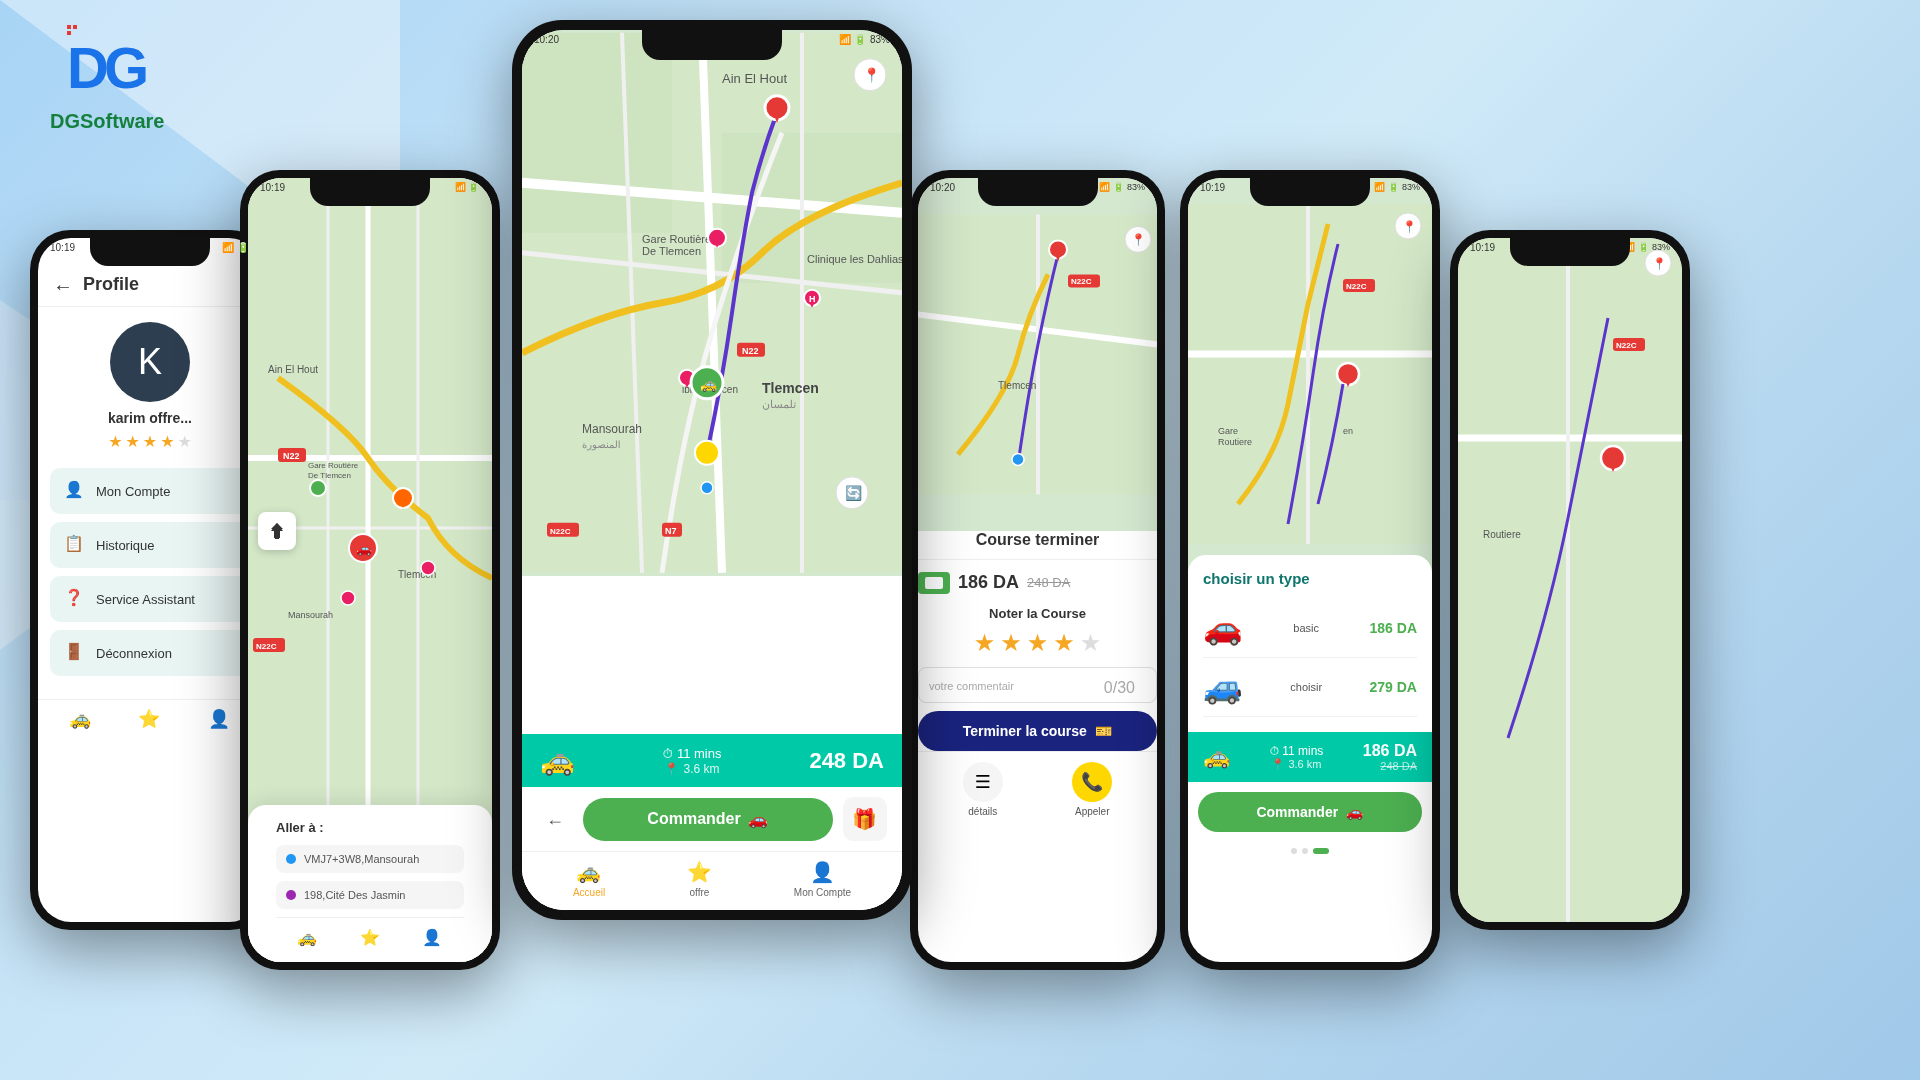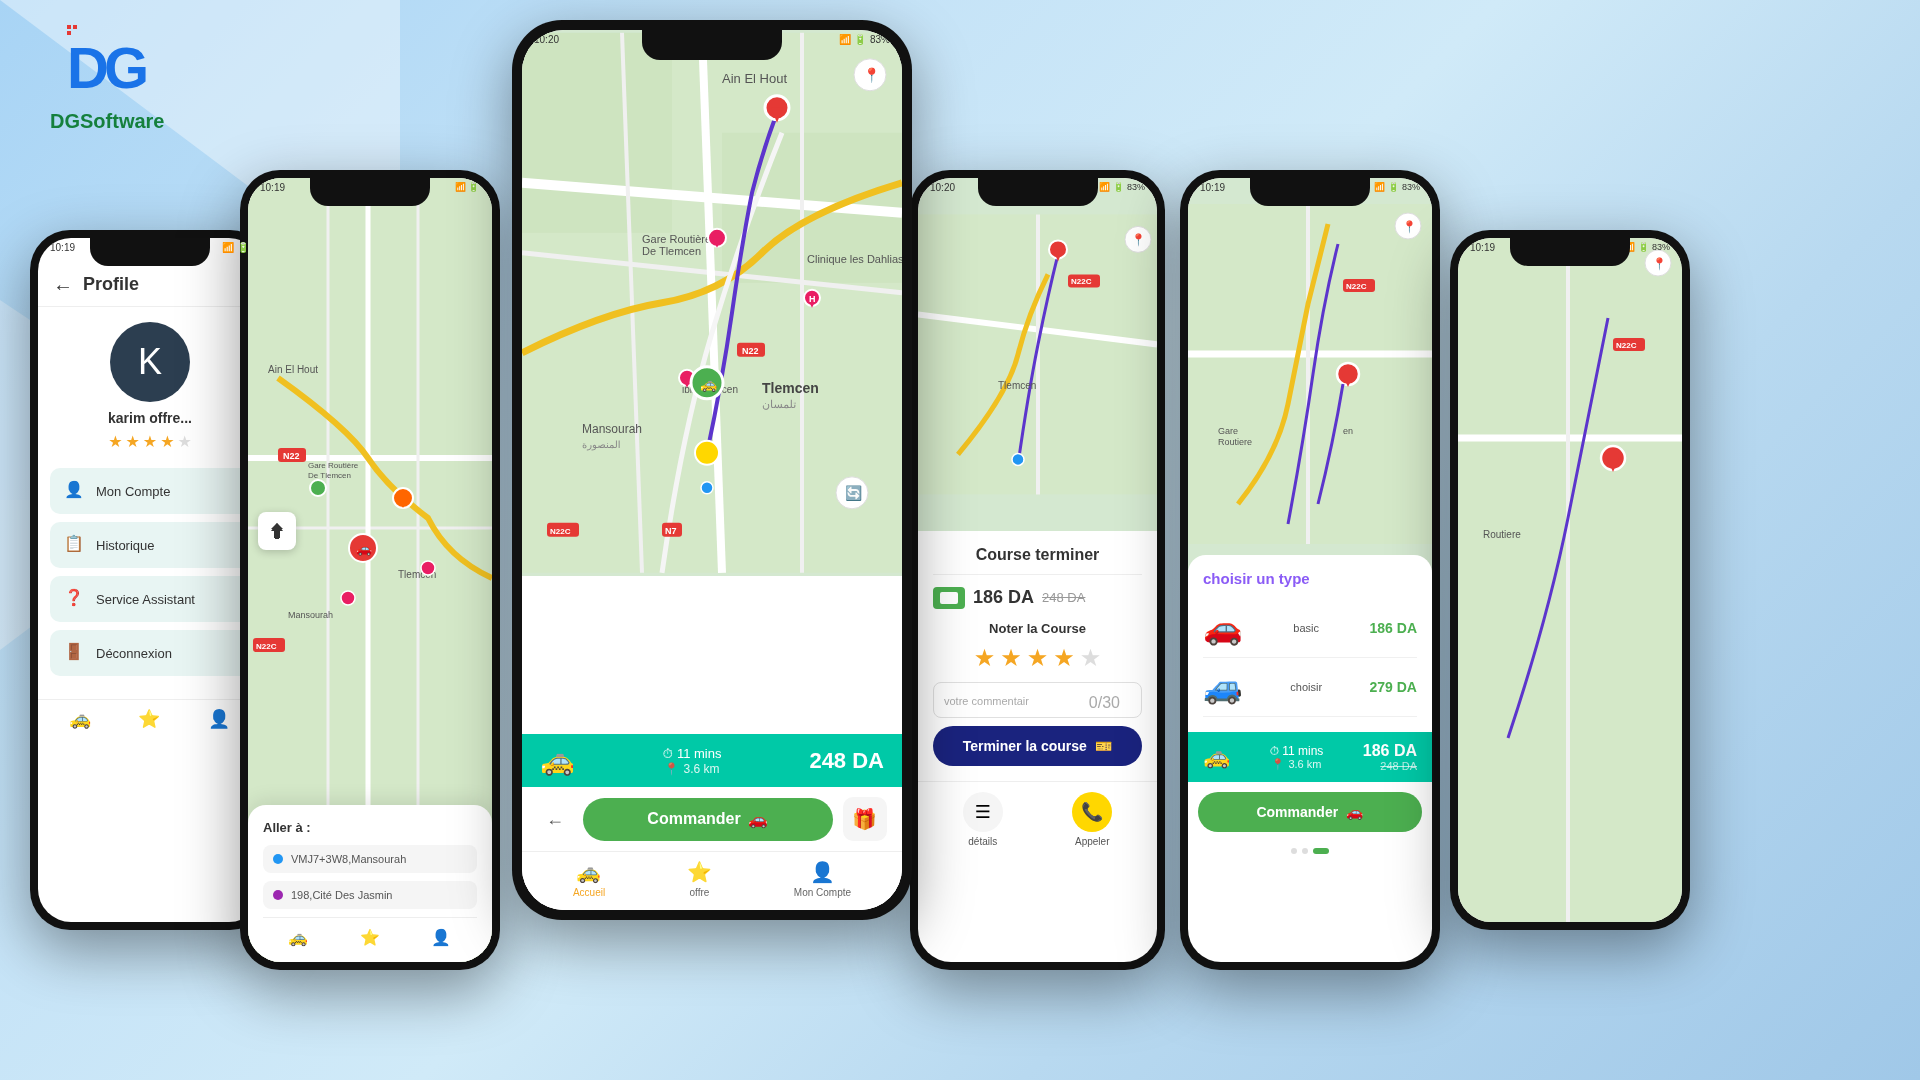--- a/index.html
+++ b/index.html
@@ -180,21 +180,21 @@
       border-radius: 33px;
     }
 
     .destination-panel {
       position: absolute;
       bottom: 0;
       left: 0;
       right: 0;
       background: white;
       border-radius: 18px 18px 0 0;
-      padding: 15px 15px;
+      padding: 15px 28px;
       box-shadow: 0 -4px 20px rgba(0,0,0,0.1);
     }
     .dest-title {
       font-size: 13px;
       font-weight: 700;
       color: #333;
       margin-bottom: 10px;
     }
     .dest-input {
       display: flex;
@@ -355,21 +355,20 @@
     .course-map {
       width: 100%;
       height: 45%;
       background: #d4e8d0;
       position: relative;
       overflow: hidden;
     }
 
     .course-panel {
       background: white;
-      padding: 15px;
     }
     .course-title {
       font-size: 16px;
       font-weight: 700;
       color: #333;
       text-align: center;
       padding-bottom: 10px;
       border-bottom: 1px solid #eee;
       margin-bottom: 12px;
     }
@@ -503,21 +502,21 @@
       background: white;
       border-radius: 18px 18px 0 0;
       margin-top: -15px;
       position: relative;
       z-index: 2;
       padding: 15px;
     }
     .type-title {
       font-size: 15px;
       font-weight: 700;
-      color: #8b5cf6;
+      color: #0f766e;
       margin-bottom: 12px;
     }
     .type-option {
       display: flex;
       align-items: center;
       justify-content: space-between;
       padding: 10px 0;
       border-bottom: 1px solid #f0f0f0;
     }
     .type-car {

